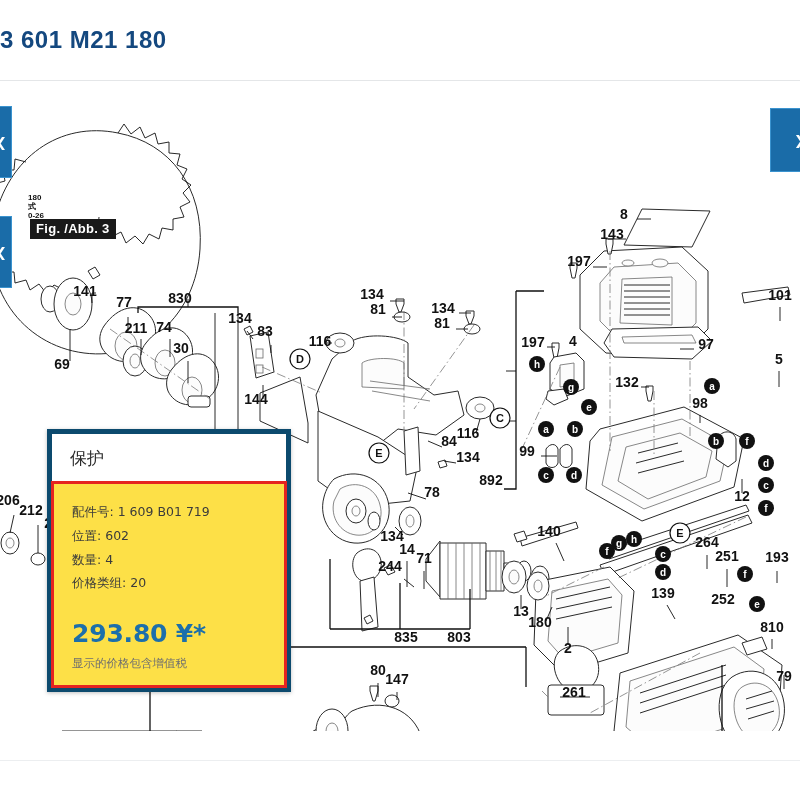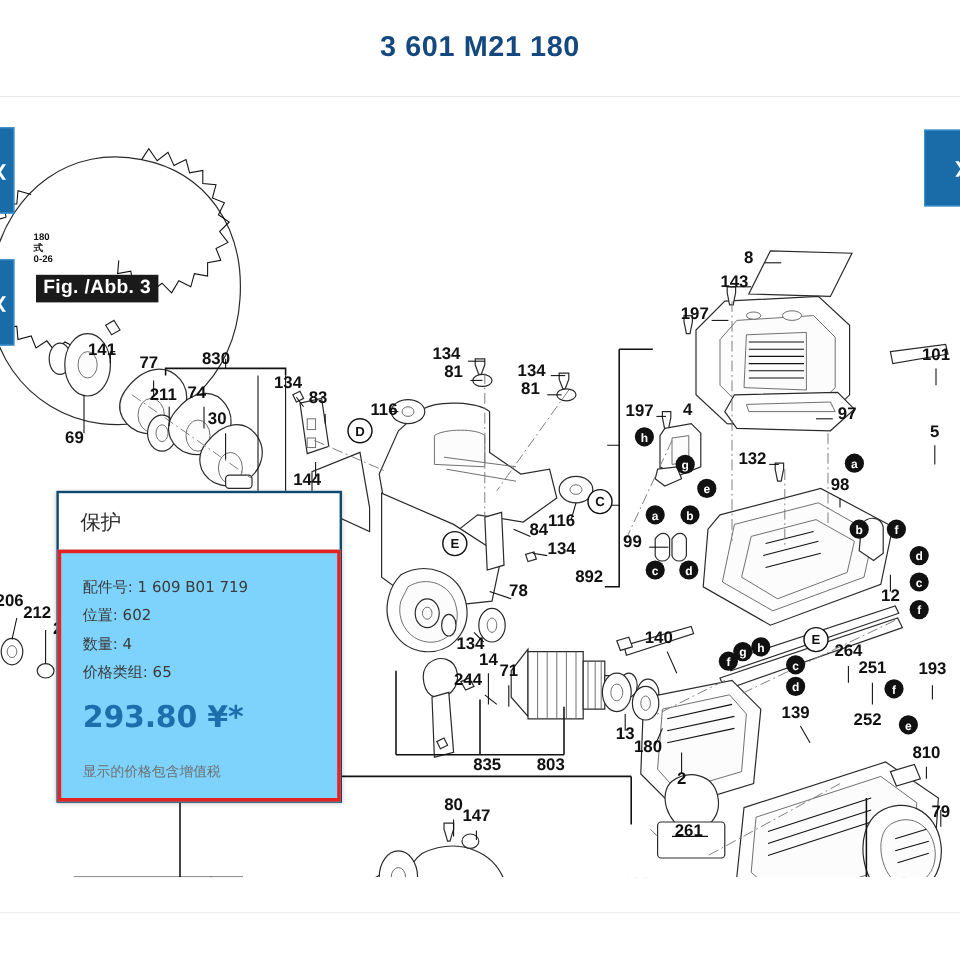--- a/index.html
+++ b/index.html
@@ -6,21 +6,21 @@
   body{
     width:800px;height:800px;overflow:hidden;
     background:#ffffff;
     font-family:"Liberation Sans","DejaVu Sans",sans-serif;
     position:relative;
   }
   
   #header{
     position:absolute;left:0;top:0;width:800px;height:80px;
     background:#ffffff;border-bottom:1px solid #e4e6e8;
-    display:flex;align-items:center;justify-content:center;
+    display:flex;align-items:center;
   }
   #page-title{
     color:#14487f;font-size:24px;font-weight:bold;letter-spacing:.5px;
     font-family:"Liberation Sans","DejaVu Sans",sans-serif;
   }
   #topline{position:absolute;left:0;top:5px;width:800px;height:1px;background:#f0f1f3;}
 
   
   #diagram{
     position:absolute;left:0;top:81px;width:800px;height:650px;
@@ -33,62 +33,62 @@
   #tab-left-1{left:-8px;top:25px;width:18px;height:70px;}
   #tab-left-2{left:-8px;top:135px;width:18px;height:70px;}
   #tab-right{left:770px;top:27px;width:38px;height:62px;}
   .nav-tab .chev{
     position:absolute;right:4px;top:50%;transform:translateY(-50%);
     color:#ffffff;font-size:13px;font-weight:bold;line-height:1;
   }
 
   
   #fig-label{
-    position:absolute;left:30px;top:148px;
+    position:absolute;left:30px;top:138px;
     background:#1a1a1a;color:#ffffff;
-    font-size:16px;font-weight:bold;letter-spacing:.3px;
+    font-size:13px;font-weight:bold;letter-spacing:.3px;
     padding:2px 6px 3px 6px;
   }
 
   
   #corner-text{
     position:absolute;left:28px;top:112px;
     font-size:8px;color:#111;line-height:1.15;font-weight:bold;
   }
 
   
   #part-tooltip{
-    position:absolute;left:47px;top:328px;width:234px;
+    position:absolute;left:47px;top:348px;width:234px;
     background:#ffffff;
     box-shadow:0 1px 4px rgba(0,0,0,.25);
-    border:2px solid #0c4a6e;
+    border:5px solid #0c4a6e;
     z-index:40;
   }
   #tooltip-title{
     font-size:17px;color:#2b2b2b;padding:13px 0 11px 18px;
     font-family:"DejaVu Sans","Liberation Sans",sans-serif;
   }
   #tooltip-body{
     border:3px solid #e52420;
     margin:0 -1px -1px -1px;
     padding:16px 8px 14px 18px;
-    background:#7dd3fc;
+    background:#fde047;
   }
   .tt-row{
     font-size:12.5px;color:#3b3b3b;line-height:1.9;
     font-family:"DejaVu Sans","Liberation Sans",sans-serif;
     white-space:nowrap;
   }
   #tooltip-price{
     font-size:25px;font-weight:bold;color:#1c6fab;
-    margin-top:11px;letter-spacing:-0.2px;
+    margin-top:24px;letter-spacing:-0.2px;
     font-family:"DejaVu Sans","Liberation Sans",sans-serif;
   }
   #tooltip-vat{
-    font-size:11.5px;color:#6f6f6f;margin-top:24px;
+    font-size:11.5px;color:#6f6f6f;margin-top:8px;
     font-family:"DejaVu Sans","Liberation Sans",sans-serif;
     white-space:nowrap;
   }
 
   
   #footer{
     position:absolute;left:0;top:760px;width:800px;height:40px;
     background:#ffffff;border-top:1px solid #eceef0;
   }
 
@@ -556,21 +556,21 @@
   <div class="nav-tab" id="tab-right">
     <span class="chev">❯</span>
   </div>
 
   <div id="part-tooltip">
     <div id="tooltip-title">保护</div>
     <div id="tooltip-body">
       <div class="tt-row">配件号: 1 609 B01 719</div>
       <div class="tt-row">位置: 602</div>
       <div class="tt-row">数量: 4</div>
-      <div class="tt-row">价格类组: 65</div>
+      <div class="tt-row">价格类组: 20</div>
       <div id="tooltip-price">293.80 ¥*</div>
       <div id="tooltip-vat">显示的价格包含增值税</div>
     </div>
   </div>
 
 </div>
 
 <div id="footer"></div>
 
 </body></html>

